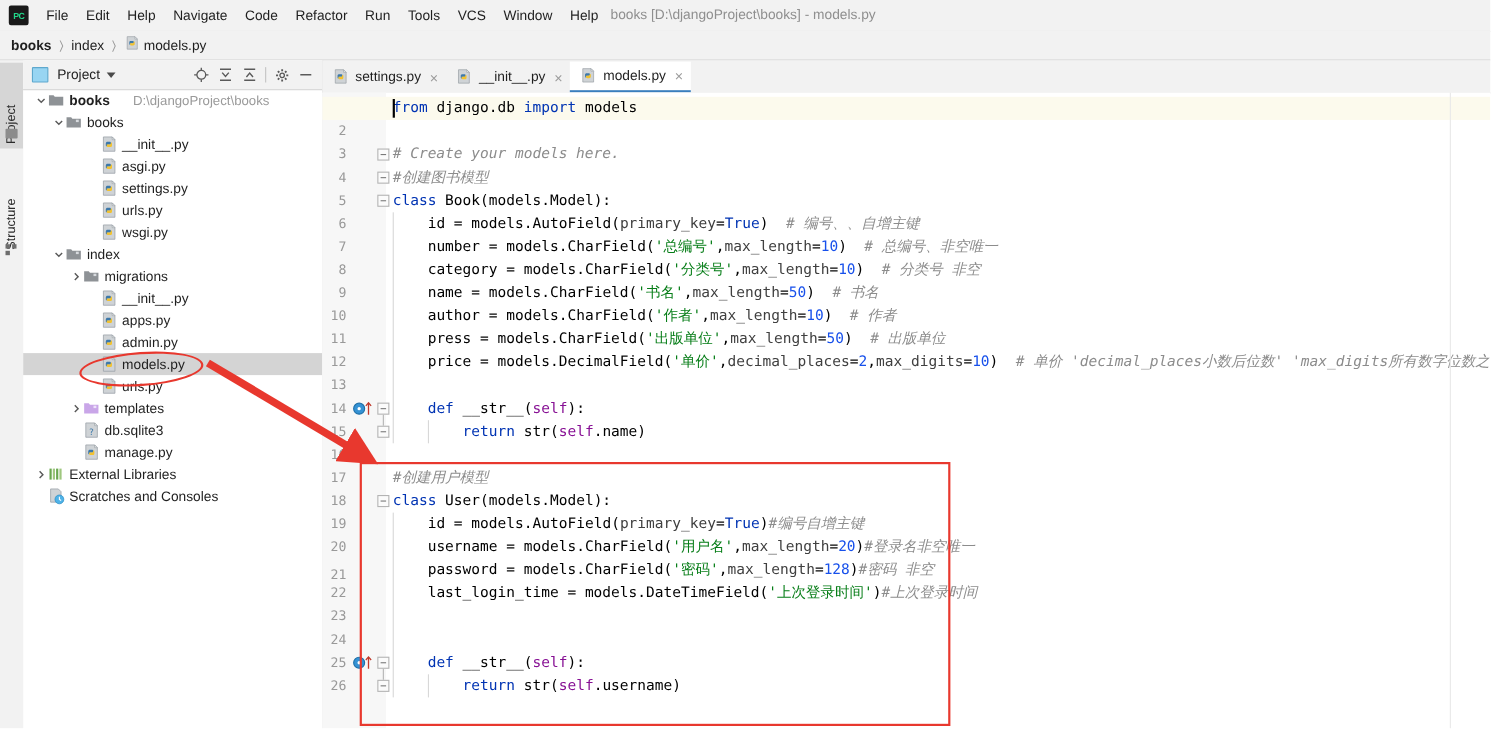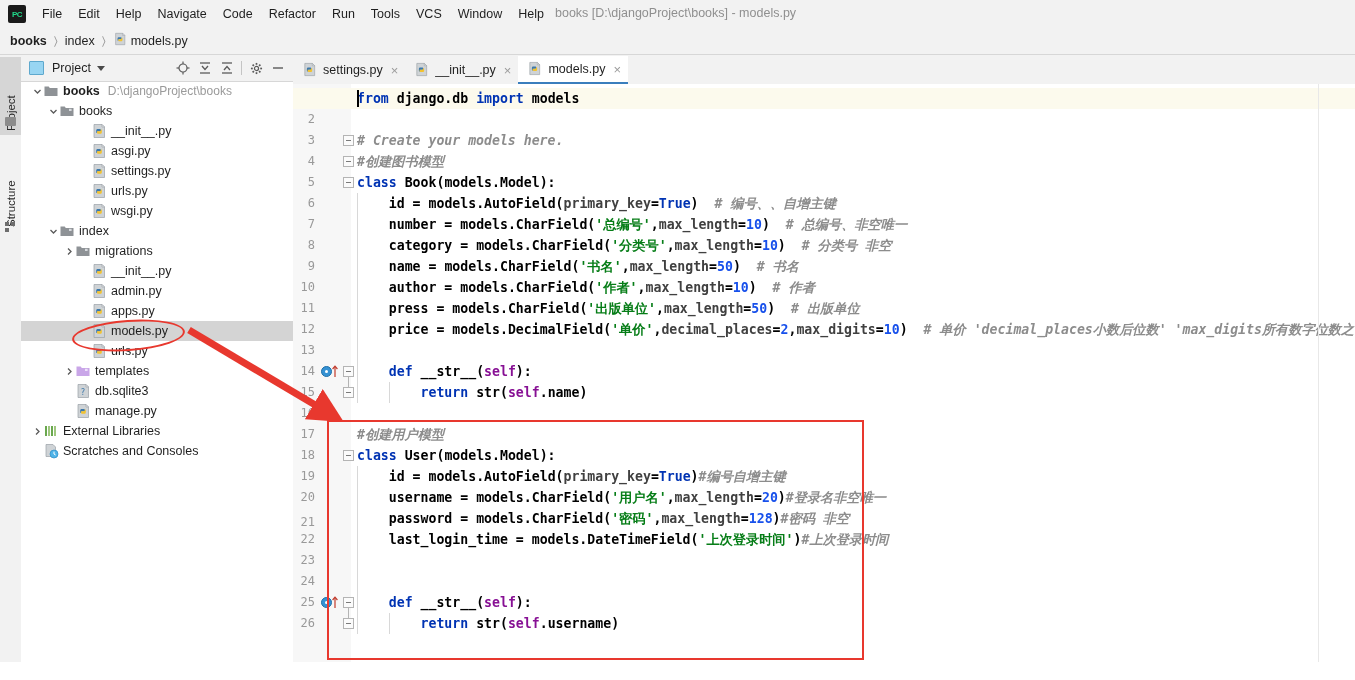--- a/index.html
+++ b/index.html
@@ -92,21 +92,21 @@
     font-size: 12.5px; color: #1f1f1f; white-space: nowrap; cursor: default;
   }
   .trow.sel { background: #d4d4d4; }
   .tarrow {
     width: 12px; height: 20px; display: flex; align-items: center; justify-content: center;
     color: #5a5a5a; font-size: 9px; flex: 0 0 auto;
   }
   .ticon { width: 16px; height: 16px; margin-right: 4px; flex: 0 0 auto; }
   .tlabel { }
   .tlabel.bold { font-weight: bold; }
-  .tpath { color: #9a9a9a; margin-left: 8px; font-size: 12px; }
+  .tpath { color: #9a9a9a; margin-left: 21px; font-size: 12px; }
 
   
   .tabsbar {
     position: absolute; left: 293px; top: 55px; width: 1062px; height: 29px;
     background: #f2f2f2; border-bottom: 1px solid #d7d7d7;
     display: flex; align-items: flex-end;
   }
   .etab {
     height: 28px; display: flex; align-items: center; padding: 0 7px 0 9px;
     font-size: 12.5px; color: #1f1f1f; cursor: default; box-sizing: border-box;
@@ -147,21 +147,21 @@
     border-radius: 50%; background: #ffffff;
   }
   .gicon-up {
     position: absolute; width: 8px; height: 12px; color: #c0392b; font-size: 11px; line-height: 12px;
   }
   .code-area {
     position: absolute; left: 58px; top: 0; right: 0; height: 596px;
     font-family: "DejaVu Sans Mono", monospace;
     font-size: 13.2px; line-height: 21px; white-space: pre;
   }
-  .cline { position: absolute; left: 6px; height: 31px; line-height: 21px; font-weight: bold; }
+  .cline { position: absolute; left: 6px; height: 31px; line-height: 21px; }
   .curline-hl {
     position: absolute; left: 0; width: 1062px; height: 21px; background: #fcfaed;
   }
   .caret {
     position: absolute; width: 2px; height: 17px; background: #000000;
   }
   .margin-guide {
     position: absolute; top: 0; width: 1px; height: 596px; background: #e8e8e8;
   }
   .indent-guide {
@@ -417,31 +417,31 @@
           <span class="tlabel">__init__.py</span>
         </div>
         <div class="trow">
           <span class="tarrow" style="margin-left: 58px;"></span>
           <span class="ticon"><svg width="16" height="16" viewBox="0 0 16 16">
               <path d="M3 1.5h8l2.5 2.5v10.5H3z" fill="#cfd3d6" stroke="#9aa0a6" stroke-width="0.7"></path>
               <path d="M11 1.5L13.5 4H11z" fill="#eef0f1" stroke="#9aa0a6" stroke-width="0.6"></path>
               <path d="M5.2 7.4c0-1 .6-1.5 1.7-1.5h1.6c.9 0 1.5.5 1.5 1.3v1.1H7.6c-.8 0-1.3.4-1.3 1.1v.6H5.7c-.3 0-.5-.4-.5-1z" fill="#3c78aa"></path>
               <path d="M10.8 9.2c0 1-.6 1.5-1.7 1.5H7.5c-.9 0-1.5-.5-1.5-1.3V8.3h2.4c.8 0 1.3-.4 1.3-1.1v-.6h.6c.3 0 .5.4.5 1z" fill="#f2c230"></path>
             </svg></span>
+          <span class="tlabel">apps.py</span>
+        </div>
+        <div class="trow">
+          <span class="tarrow" style="margin-left: 58px;"></span>
+          <span class="ticon"><svg width="16" height="16" viewBox="0 0 16 16">
+              <path d="M3 1.5h8l2.5 2.5v10.5H3z" fill="#cfd3d6" stroke="#9aa0a6" stroke-width="0.7"></path>
+              <path d="M11 1.5L13.5 4H11z" fill="#eef0f1" stroke="#9aa0a6" stroke-width="0.6"></path>
+              <path d="M5.2 7.4c0-1 .6-1.5 1.7-1.5h1.6c.9 0 1.5.5 1.5 1.3v1.1H7.6c-.8 0-1.3.4-1.3 1.1v.6H5.7c-.3 0-.5-.4-.5-1z" fill="#3c78aa"></path>
+              <path d="M10.8 9.2c0 1-.6 1.5-1.7 1.5H7.5c-.9 0-1.5-.5-1.5-1.3V8.3h2.4c.8 0 1.3-.4 1.3-1.1v-.6h.6c.3 0 .5.4.5 1z" fill="#f2c230"></path>
+            </svg></span>
           <span class="tlabel">admin.py</span>
-        </div>
-        <div class="trow">
-          <span class="tarrow" style="margin-left: 58px;"></span>
-          <span class="ticon"><svg width="16" height="16" viewBox="0 0 16 16">
-              <path d="M3 1.5h8l2.5 2.5v10.5H3z" fill="#cfd3d6" stroke="#9aa0a6" stroke-width="0.7"></path>
-              <path d="M11 1.5L13.5 4H11z" fill="#eef0f1" stroke="#9aa0a6" stroke-width="0.6"></path>
-              <path d="M5.2 7.4c0-1 .6-1.5 1.7-1.5h1.6c.9 0 1.5.5 1.5 1.3v1.1H7.6c-.8 0-1.3.4-1.3 1.1v.6H5.7c-.3 0-.5-.4-.5-1z" fill="#3c78aa"></path>
-              <path d="M10.8 9.2c0 1-.6 1.5-1.7 1.5H7.5c-.9 0-1.5-.5-1.5-1.3V8.3h2.4c.8 0 1.3-.4 1.3-1.1v-.6h.6c.3 0 .5.4.5 1z" fill="#f2c230"></path>
-            </svg></span>
-          <span class="tlabel">apps.py</span>
         </div>
         <div class="trow sel">
           <span class="tarrow" style="margin-left: 58px;"></span>
           <span class="ticon"><svg width="16" height="16" viewBox="0 0 16 16">
               <path d="M3 1.5h8l2.5 2.5v10.5H3z" fill="#cfd3d6" stroke="#9aa0a6" stroke-width="0.7"></path>
               <path d="M11 1.5L13.5 4H11z" fill="#eef0f1" stroke="#9aa0a6" stroke-width="0.6"></path>
               <path d="M5.2 7.4c0-1 .6-1.5 1.7-1.5h1.6c.9 0 1.5.5 1.5 1.3v1.1H7.6c-.8 0-1.3.4-1.3 1.1v.6H5.7c-.3 0-.5-.4-.5-1z" fill="#3c78aa"></path>
               <path d="M10.8 9.2c0 1-.6 1.5-1.7 1.5H7.5c-.9 0-1.5-.5-1.5-1.3V8.3h2.4c.8 0 1.3-.4 1.3-1.1v-.6h.6c.3 0 .5.4.5 1z" fill="#f2c230"></path>
             </svg></span>
           <span class="tlabel">models.py</span>

